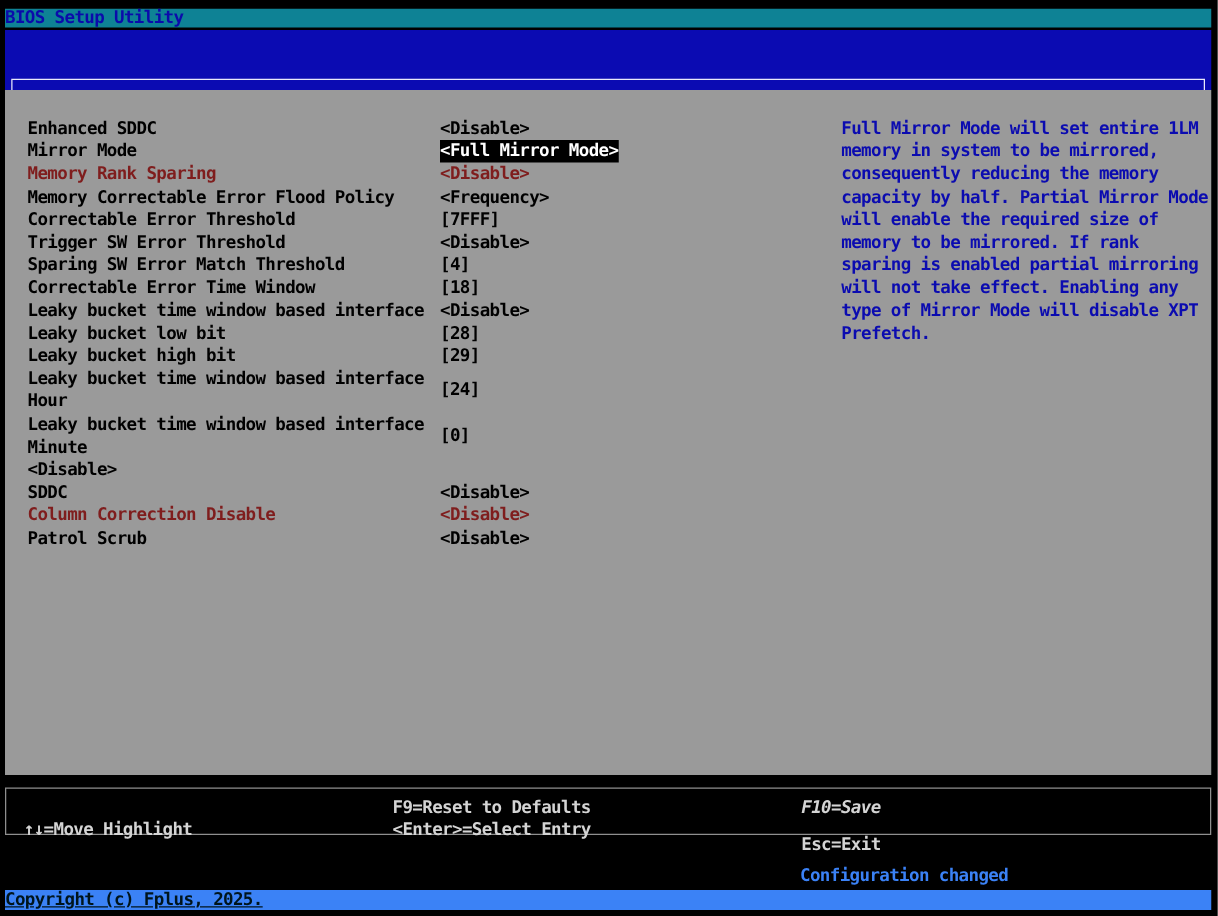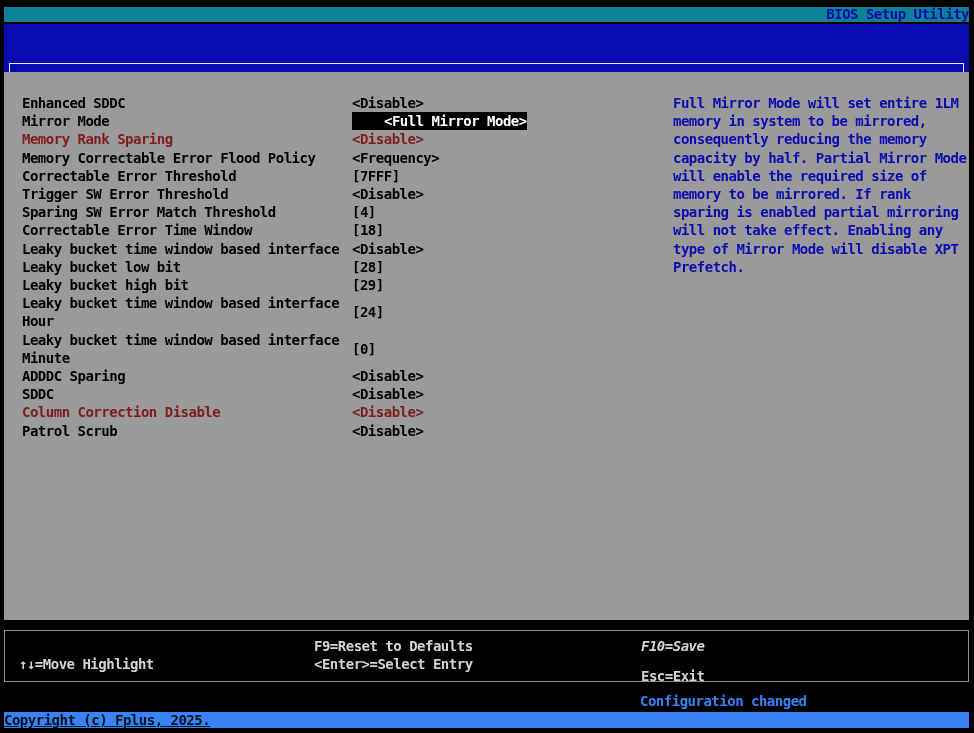--- a/index.html
+++ b/index.html
@@ -13,21 +13,21 @@
     font-weight: bold;
     letter-spacing: -0.5px;
   }
 
   
   .appbar {
     position: absolute; left: 4px; right: 5px; top: 7px; height: 15px;
     background: #0e8295;
     color: #0b0bab;
     font-size: 14px; line-height: 15px;
-    text-align: right;
+    text-align: left;
   }
 
   
   .titleband {
     position: absolute; left: 4px; right: 5px; top: 24px; height: 48px;
     background: #0b0bb2;
   }
   .titlebox {
     position: absolute; left: 5px; right: 5px; top: 6px; height: 36px;
     border: 1px solid #e9e9fb;
@@ -44,32 +44,32 @@
     color: #000;
   }
   .settings {
     position: absolute; left: 18px; top: 22px; width: 630px;
     font-size: 14px; line-height: 18.2px;
   }
   .setting-row { display: flex; align-items: center; }
   .s-label { flex: 0 0 330px; white-space: pre-line; }
   .s-value { white-space: pre; }
   .setting-row.disabled { color: #7f1d1d; }
-  .setting-row.selected .s-value { background: #000; color: #fff; padding-left: 32px; }
+  .setting-row.selected .s-value { background: #000; color: #fff; }
 
   .helptext {
     position: absolute; right: 0px; top: 22px; width: 296px;
     color: #0b0bb0;
     font-size: 14px; line-height: 18.2px;
     white-space: pre-line;
   }
 
   
   .hintbox {
-    position: absolute; left: 4px; right: 5px; top: 630px; height: 52px;
+    position: absolute; left: 4px; right: 5px; top: 630px; height: 38px;
     border: 1px solid #8f8f8f;
     background: #000;
     color: #d4d4d4;
     font-size: 14px;
   }
   .hintbox span { position: absolute; line-height: 18px; white-space: pre; }
   .hint-reset  { left: 309px; top: 6px; }
   .hint-save   { left: 636px; top: 6px; font-style: italic; }
   .hint-move   { left: 14px;  top: 24px; }
   .hint-select { left: 309px; top: 24px; }
@@ -155,21 +155,20 @@
     <span class="s-label">Leaky bucket time window based interface
 Hour</span>
     <span class="s-value">[24]</span>
   </div>
       <div class="setting-row normal">
     <span class="s-label">Leaky bucket time window based interface
 Minute</span>
     <span class="s-value">[0]</span>
   </div>
       <div class="setting-row normal">
-    <span class="s-label">ADDDC Sparing</span>
     <span class="s-value">&lt;Disable&gt;</span>
   </div>
       <div class="setting-row normal">
     <span class="s-label">SDDC</span>
     <span class="s-value">&lt;Disable&gt;</span>
   </div>
       <div class="setting-row disabled">
     <span class="s-label">Column Correction Disable</span>
     <span class="s-value">&lt;Disable&gt;</span>
   </div>

